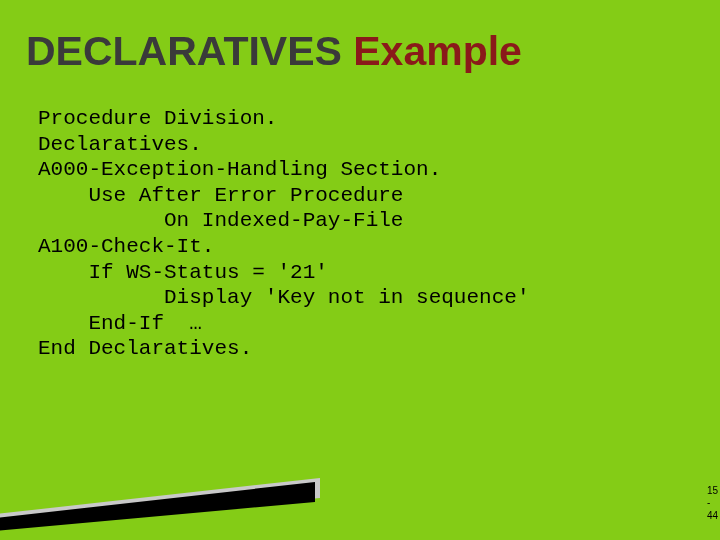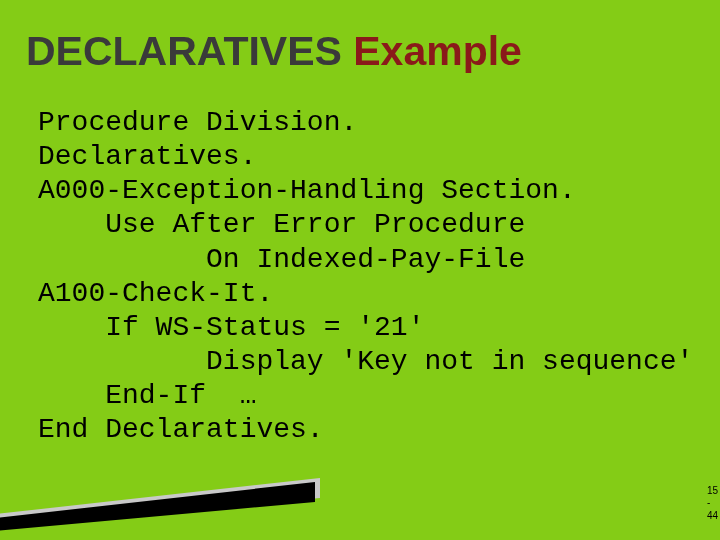--- a/index.html
+++ b/index.html
@@ -21,21 +21,21 @@
     letter-spacing: 0px;
   }
   .title .accent {
     color: #8a1a1a;
   }
   .code {
     position: absolute;
     top: 106px;
     left: 38px;
     font-family: "Courier New", monospace;
-    font-size: 28px;
+    font-size: 21px;
     line-height: 1.22;
     color: #000;
     white-space: pre;
   }
   .pagenum {
     position: absolute;
     right: 2px;
     bottom: 18px;
     font-family: Arial, sans-serif;
     font-size: 10px;

